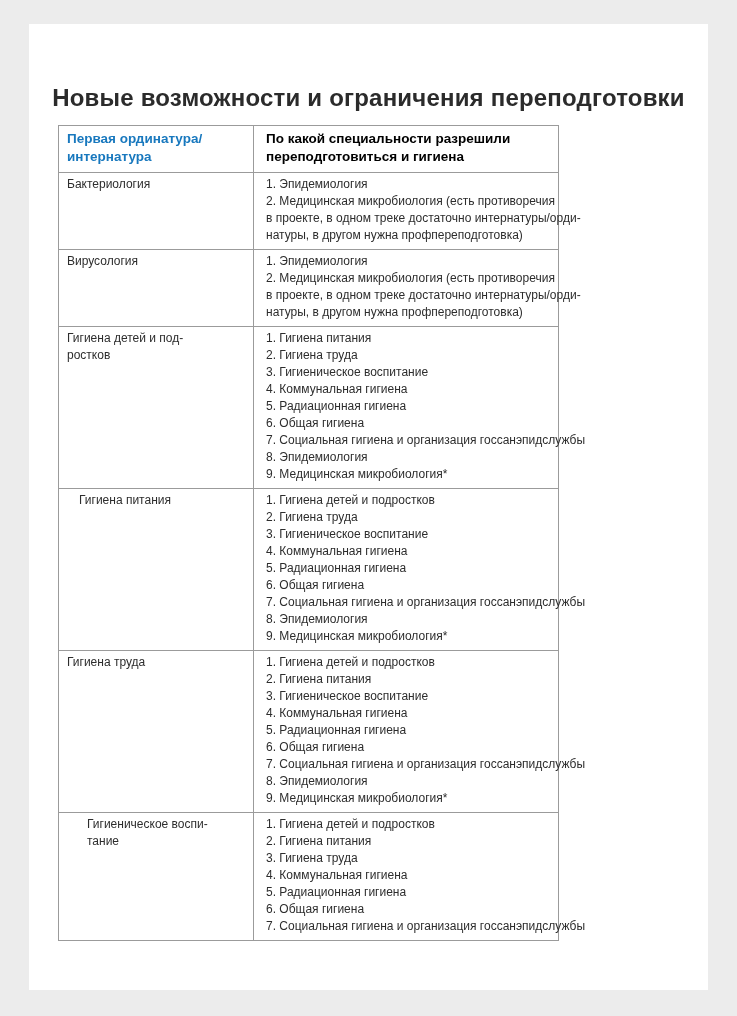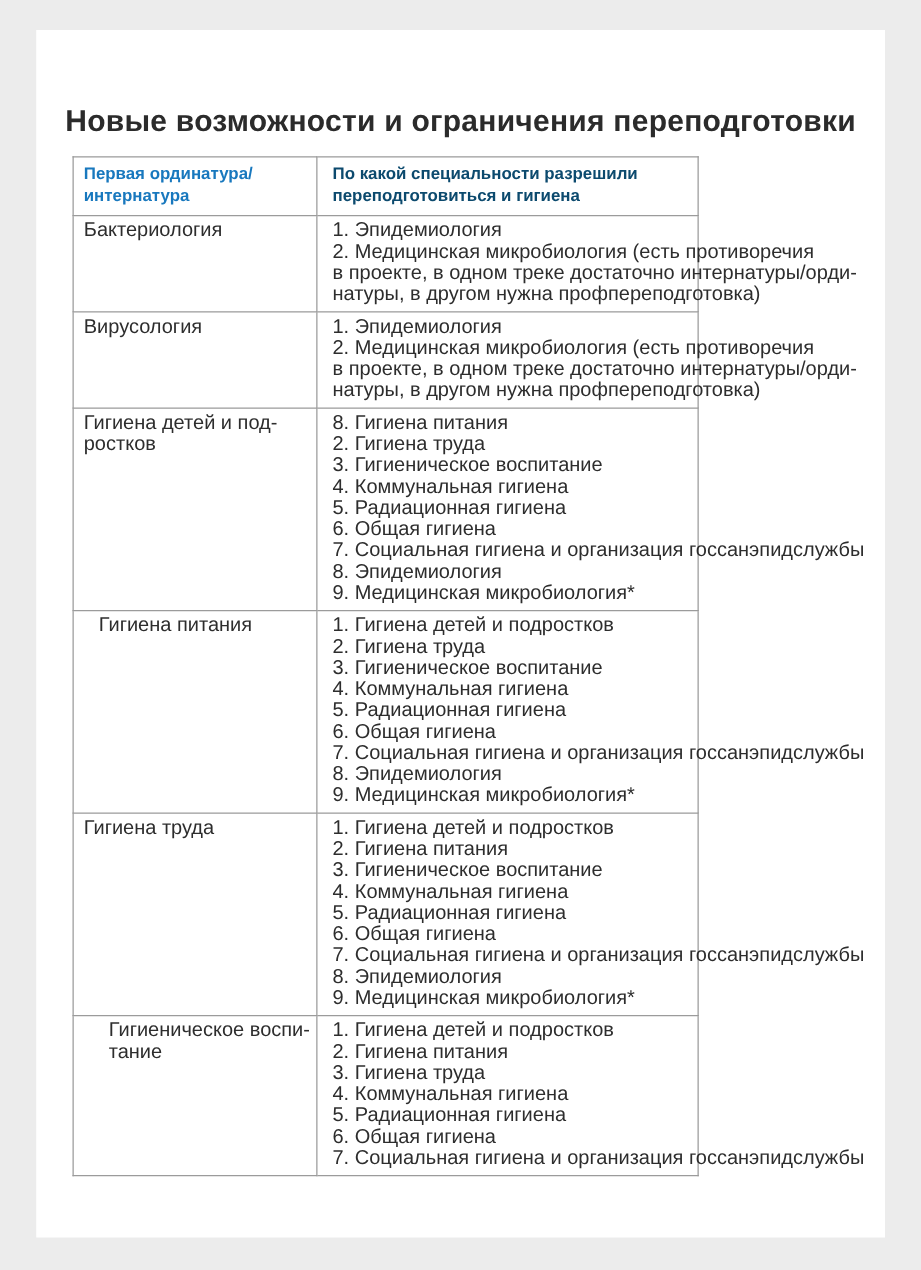--- a/index.html
+++ b/index.html
@@ -40,21 +40,21 @@
   }
   .doc-table th {
     color: #1878be;
     font-size: 13.5px;
     line-height: 18px;
     font-weight: bold;
     padding: 4px 8px 6px 8px;
   }
   .doc-table th.col-options-h { padding-left: 12px; }
   .doc-table td {
-    font-size: 16px;
+    font-size: 12px;
     line-height: 17px;
     color: #2d2d2d;
     padding: 3px 8px 5px 8px;
   }
   .doc-table td.col-options { padding-left: 12px; }
   .col-specialty-w { width: 195px; }
   .line { white-space: nowrap; }
 </style>
 </head>
 <body style="background: rgb(236, 236, 236);">
@@ -68,21 +68,21 @@
     <colgroup>
       <col class="col-specialty-w">
       <col>
     </colgroup>
     <thead>
       <tr>
         <th style="color: rgb(24, 120, 190); border-color: rgb(155, 155, 155);">
             <div class="line">Первая ординатура/</div>
             <div class="line">интернатура</div>
           </th>
-        <th class="col-options-h" style="color: #0c4a6e; border-color: rgb(155, 155, 155);">
+        <th class="col-options-h" style="color: #000000; border-color: rgb(155, 155, 155);">
             <div class="line">По какой специальности разрешили</div>
             <div class="line">переподготовиться и гигиена</div>
           </th>
       </tr>
     </thead>
     <tbody>
         <tr>
           <td style="border-color: rgb(155, 155, 155);">
             <div class="line">Бактериология</div>
           </td>
@@ -103,21 +103,21 @@
             <div class="line">в проекте, в одном треке достаточно интернатуры/орди-</div>
             <div class="line">натуры, в другом нужна профпереподготовка)</div>
           </td>
         </tr>
         <tr>
           <td style="border-color: rgb(155, 155, 155);">
             <div class="line">Гигиена детей и под-</div>
             <div class="line">ростков</div>
           </td>
           <td class="col-options" style="border-color: rgb(155, 155, 155);">
-            <div class="line">8. Гигиена питания</div>
+            <div class="line">1. Гигиена питания</div>
             <div class="line">2. Гигиена труда</div>
             <div class="line">3. Гигиеническое воспитание</div>
             <div class="line">4. Коммунальная гигиена</div>
             <div class="line">5. Радиационная гигиена</div>
             <div class="line">6. Общая гигиена</div>
             <div class="line">7. Социальная гигиена и организация госсанэпидслужбы</div>
             <div class="line">8. Эпидемиология</div>
             <div class="line">9. Медицинская микробиология*</div>
           </td>
         </tr>

